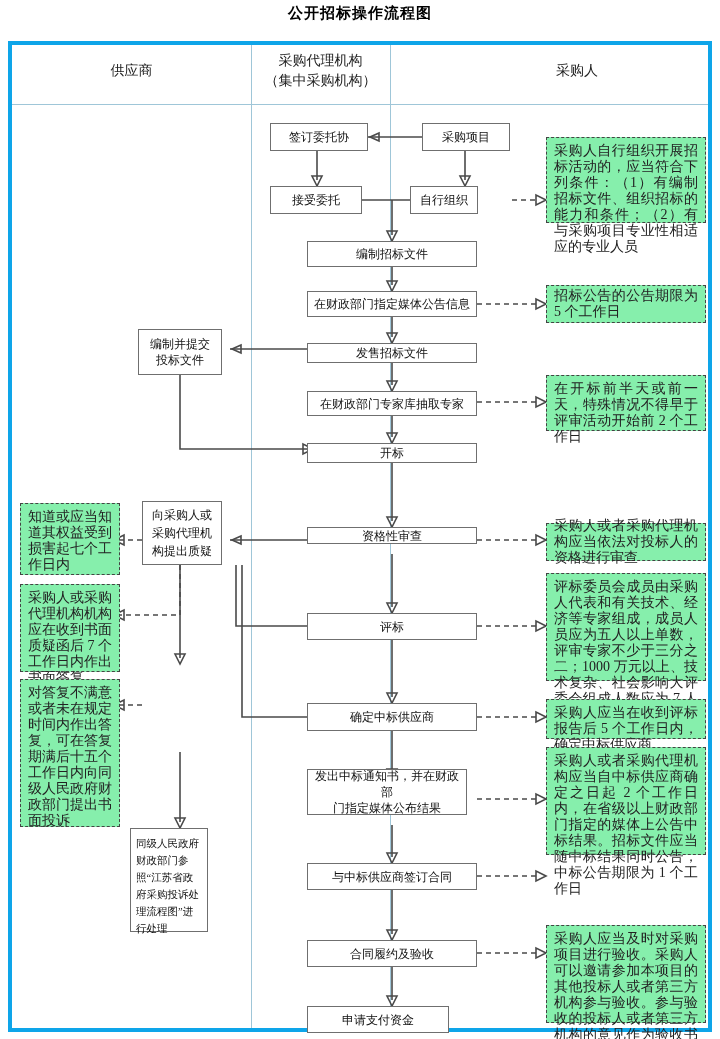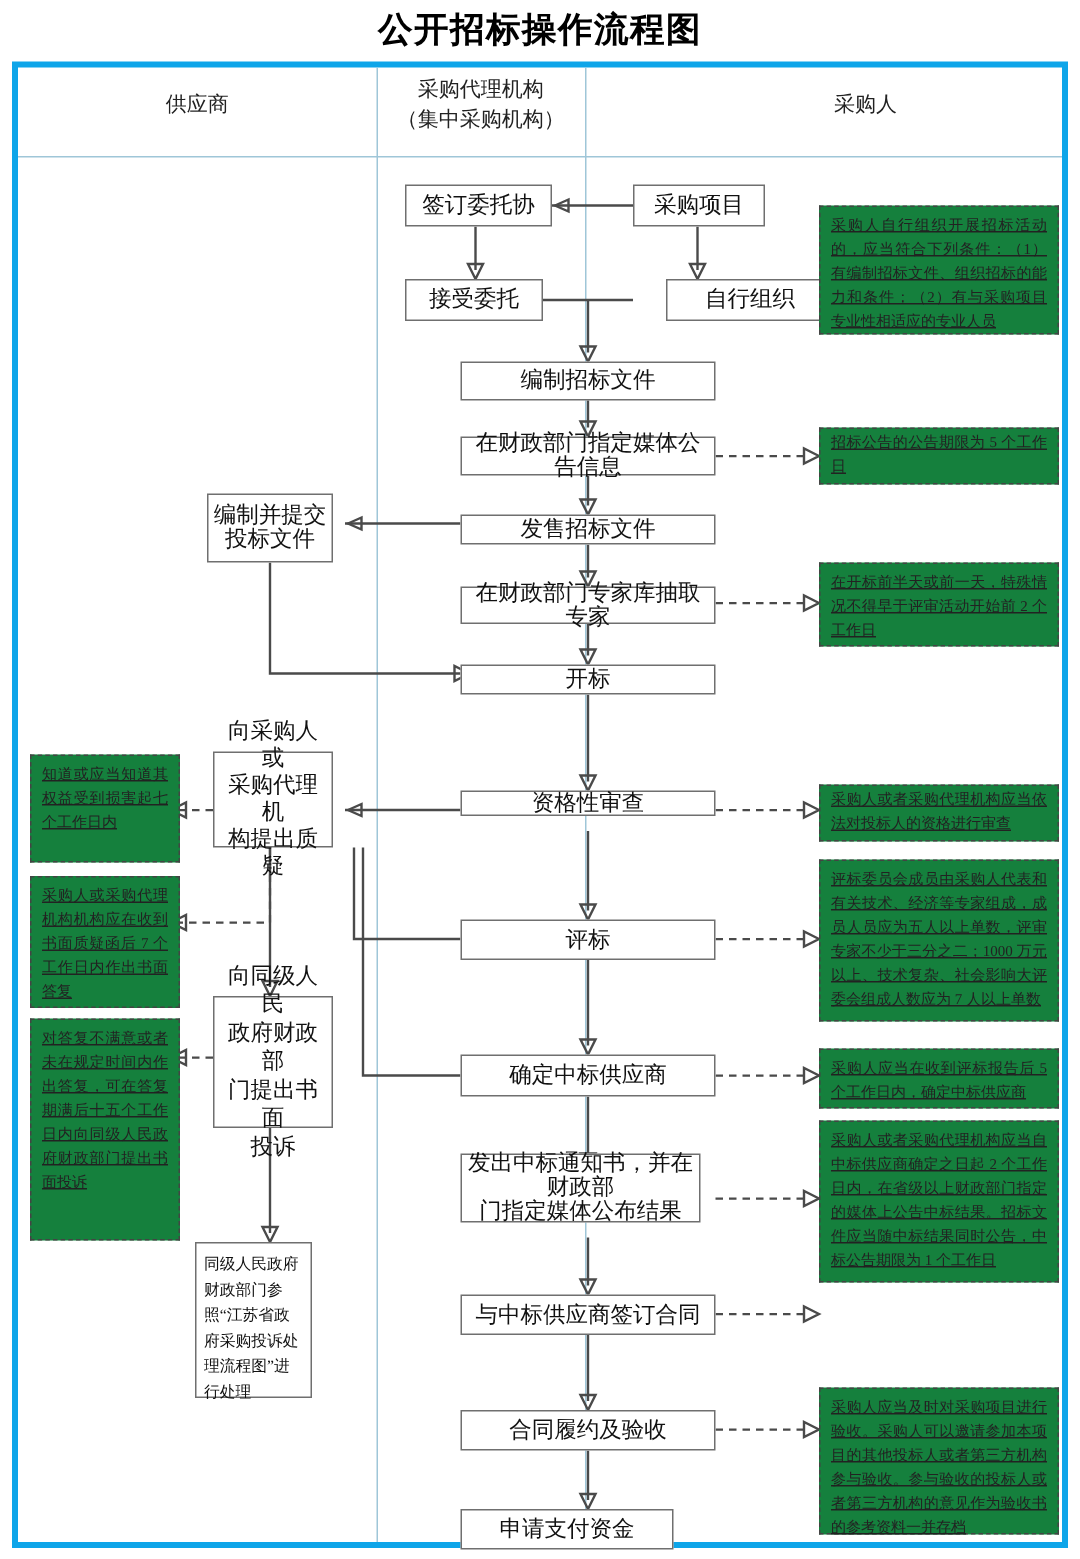--- a/index.html
+++ b/index.html
@@ -4,47 +4,47 @@
 <style>
   html,body{margin:0;padding:0;background:#ffffff;}
   body{
     width:720px;height:1039px;position:relative;overflow:hidden;
     font-family:"Liberation Serif","DejaVu Serif",serif;
     color:#1a1a1a;
   }
   #page-title{
     position:absolute;left:0;top:4px;width:720px;text-align:center;
     font-family:"Liberation Sans","DejaVu Sans",sans-serif;
-    font-weight:bold;font-size:23px;letter-spacing:1px;color:#000;
+    font-weight:bold;font-size:15px;letter-spacing:1px;color:#000;
   }
   #diagram{
     position:absolute;left:8px;top:41px;width:704px;height:991px;
     border:4px solid #0ea5e9;box-sizing:border-box;background:#fff;
   }
   .lane-div{position:absolute;top:0;bottom:0;width:1px;background:#9fc6d8;}
   .lane-div.d1{left:239px;}
   .lane-div.d2{left:378px;}
   .header-rule{position:absolute;left:0;right:0;top:59px;height:1px;background:#9fc6d8;}
   .lane-title{
     position:absolute;top:8px;text-align:center;font-size:14px;line-height:20px;color:#222;
   }
   .lane-title.t1{left:0;width:239px;top:16px;}
   .lane-title.t2{left:239px;width:139px;top:6px;}
   .lane-title.t3{left:378px;width:326px;top:16px;padding-left:24px;}
 
   .node{
     position:absolute;box-sizing:border-box;
     border:1.5px solid #6f6f6f;background:#fff;
     display:flex;align-items:center;justify-content:center;text-align:center;
-    font-size:15px;line-height:16px;color:#111;padding:2px 3px;
+    font-size:12px;line-height:16px;color:#111;padding:2px 3px;
   }
   .note{
     position:absolute;box-sizing:border-box;
-    border:1.4px dashed #444;background:#15803d;
-    font-size:10px;line-height:16px;color:#222;padding:5px 7px;text-align:justify;text-decoration:underline;
+    border:1.4px dashed #444;background:#86efac;
+    font-size:14px;line-height:16px;color:#222;padding:5px 7px;text-align:justify;
   }
   svg#wires{position:absolute;left:0;top:0;width:704px;height:991px;pointer-events:none;}
   svg#wires line,svg#wires path{stroke:#4a4a4a;stroke-width:1.6;fill:none;}
   svg#wires .dash{stroke-dasharray:5 4;stroke-width:1.5;}
 </style>
 </head>
 <body>
 
 <div id="page-title">公开招标操作流程图</div>
 
@@ -161,44 +161,38 @@
     <line class="dash" x1="465" y1="908" x2="527" y2="908"></line>
     <path d="M 534 908 l -10 -5 v 10 z" fill="#4a4a4a" stroke="none"></path>
 
     <line x1="380" y1="922" x2="380" y2="955"></line>
     <path d="M 380 961 l -5 -10 h 10 z" fill="#4a4a4a" stroke="none"></path>
   </svg>
 
   <div class="node" style="left:410px;top:78px;width:88px;height:28px;">采购项目</div>
   <div class="node" style="left:258px;top:78px;width:98px;height:28px;">签订委托协</div>
   <div class="node" style="left:258px;top:141px;width:92px;height:28px;">接受委托</div>
-  <div class="node" style="left:432px;top:141px;width:112px;height:28px;">自行组织</div>
+  <div class="node" style="left:398px;top:141px;width:68px;height:28px;">自行组织</div>
   <div class="node" style="left:295px;top:196px;width:170px;height:26px;">编制招标文件</div>
   <div class="node" style="left:295px;top:246px;width:170px;height:26px;">在财政部门指定媒体公告信息</div>
   <div class="node" style="left:295px;top:298px;width:170px;height:20px;">发售招标文件</div>
   <div class="node" style="left:295px;top:346px;width:170px;height:25px;">在财政部门专家库抽取专家</div>
   <div class="node" style="left:126px;top:284px;width:84px;height:46px;flex-direction:column;justify-content:center;">
     <span>编制并提交</span>
     <span>投标文件</span>
   </div>
   <div class="node" style="left:295px;top:398px;width:170px;height:20px;">开标</div>
   <div class="node" style="left:295px;top:482px;width:170px;height:17px;">资格性审查</div>
   <div class="node" style="left:295px;top:568px;width:170px;height:27px;">评标</div>
   <div class="node" style="left:130px;top:456px;width:80px;height:64px;flex-direction:column;line-height:18px;">
     <span>向采购人或</span>
     <span>采购代理机</span>
     <span>构提出质疑</span>
   </div>
   <div class="node" style="left:295px;top:658px;width:170px;height:28px;">确定中标供应商</div>
-  <div class="node" style="left:130px;top:619px;width:80px;height:88px;flex-direction:column;line-height:19px;">
-    <span>向同级人民</span>
-    <span>政府财政部</span>
-    <span>门提出书面</span>
-    <span>投诉</span>
-  </div>
   <div class="node" style="left:295px;top:724px;width:160px;height:46px;flex-direction:column;">
     <span>发出中标通知书，并在财政部</span>
     <span>门指定媒体公布结果</span>
   </div>
   <div class="node" style="left:295px;top:818px;width:170px;height:27px;">与中标供应商签订合同</div>
   <div class="node" style="left:118px;top:783px;width:78px;height:104px;line-height:17px;font-size:10.5px;text-align:left;align-items:flex-start;padding:6px 5px;">同级人民政府财政部门参照“江苏省政府采购投诉处理流程图”进行处理</div>
   <div class="node" style="left:295px;top:895px;width:170px;height:27px;">合同履约及验收</div>
   <div class="node" style="left:295px;top:961px;width:142px;height:27px;">申请支付资金</div>
 
   <div class="note" style="left:534px;top:92px;width:160px;height:86px;">采购人自行组织开展招标活动的，应当符合下列条件：（1）有编制招标文件、组织招标的能力和条件；（2）有与采购项目专业性相适应的专业人员</div>

